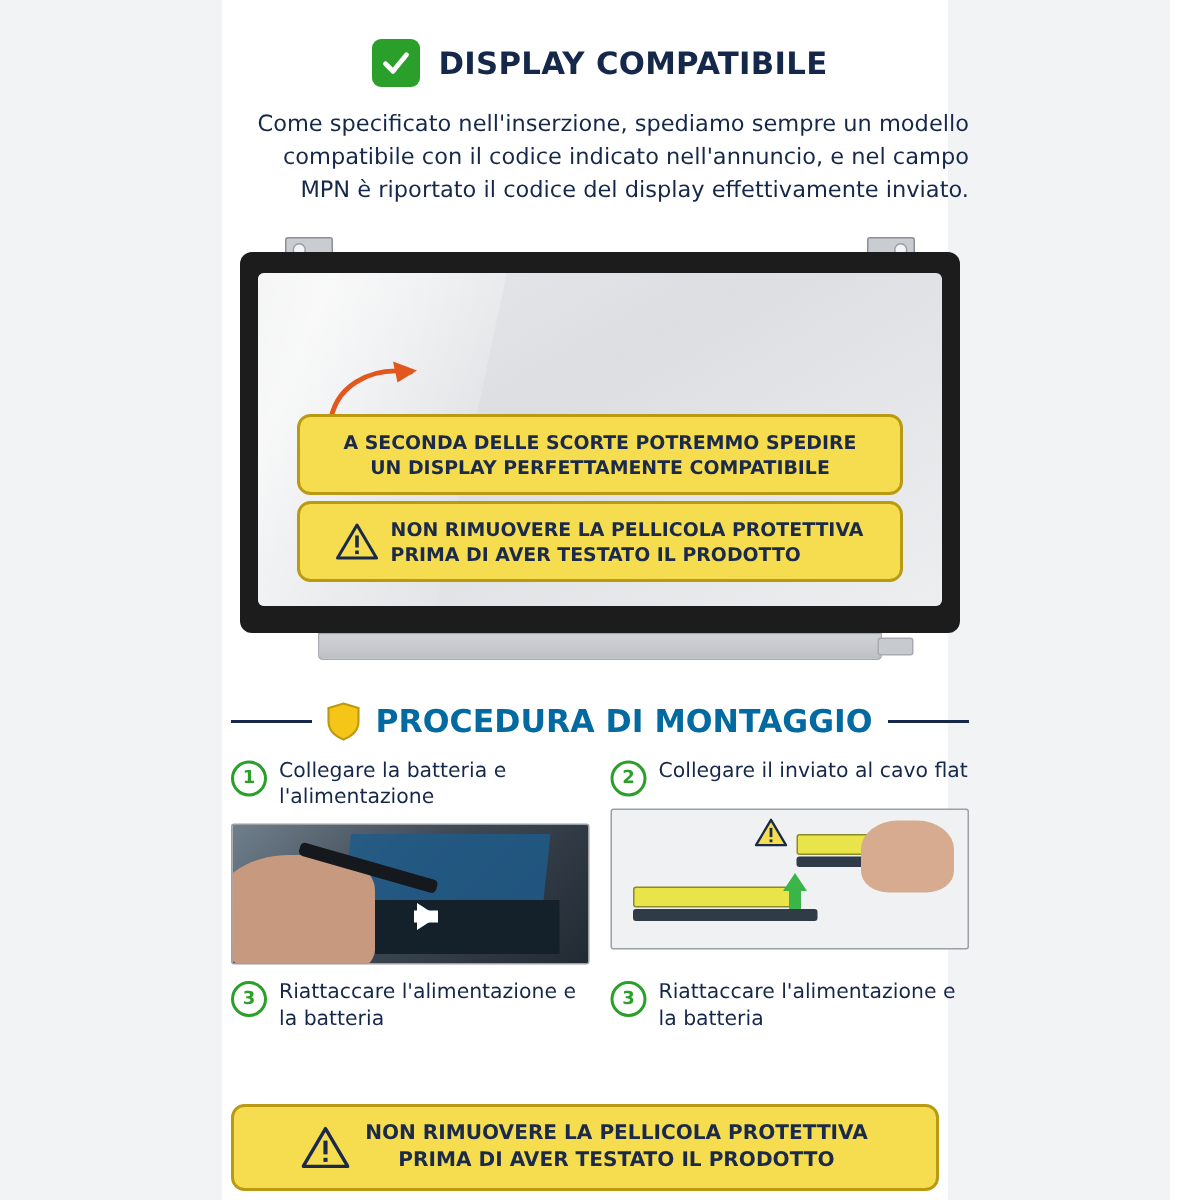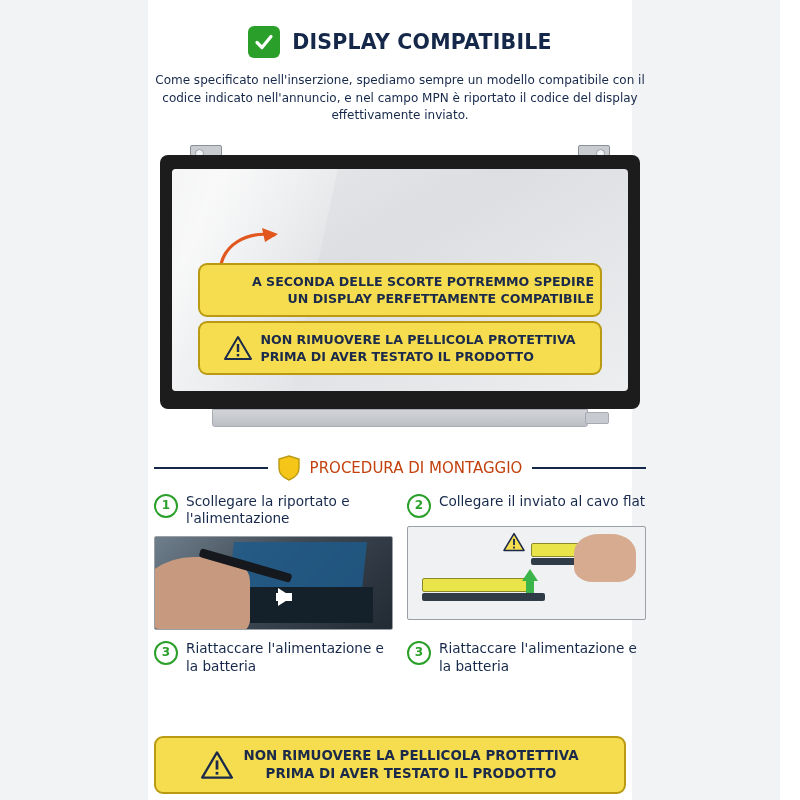--- a/index.html
+++ b/index.html
@@ -61,22 +61,22 @@
   .header-title {
     font-size: 20.5px;
     font-weight: bold;
     letter-spacing: .2px;
     color: #16284a;
     white-space: nowrap;
   }
 
   .intro {
     margin: 14px 6px 0 6px;
-    text-align: center;
-    font-size: 12px;
+    text-align: right;
+    font-size: 15px;
     line-height: 1.46;
     color: #16284a;
   }
 
   
   .screen-wrap {
     position: relative;
     margin: 16px 6px 0 6px;
     height: 300px;
   }
@@ -161,21 +161,21 @@
     height: 48px;
   }
 
   .yellow-box {
     position: absolute;
     left: 44px;
     right: 44px;
     background: #f5dd4f;
     border: 2px solid #b99a12;
     border-radius: 9px;
-    text-align: right;
+    text-align: center;
     font-weight: bold;
     color: #1b2a4a;
     font-size: 12.6px;
     line-height: 1.38;
     padding: 8px 6px;
     box-sizing: border-box;
   }
   .yellow-box.one { top: 122px; }
   .yellow-box.two {
     top: 180px;
@@ -193,23 +193,23 @@
     align-items: center;
     gap: 10px;
     margin: 14px 6px 0 6px;
   }
   .rule {
     flex: 1;
     height: 2px;
     background: #16284a;
   }
   .section-title {
-    font-size: 15px;
-    font-weight: normal;
-    color: #c2410c;
+    font-size: 21px;
+    font-weight: bold;
+    color: #0369a1;
     white-space: nowrap;
   }
   .shield { flex: none; }
 
   
   .steps {
     display: flex;
     gap: 14px;
     margin: 12px 6px 0 6px;
   }
@@ -416,21 +416,21 @@
         <path d="M11 1 L21 4 V13 C21 19 16 23 11 25 C6 23 1 19 1 13 V4 Z" fill="#f5c518" stroke="#b99a12" stroke-width="1.4"></path>
       </svg>
       <div class="section-title">PROCEDURA DI MONTAGGIO</div>
       <div class="rule"></div>
     </div>
 
     <div class="steps">
       <div class="col">
         <div class="step-line">
           <span class="num">1</span>
-          <span>Scollegare la riportato e l'alimentazione</span>
+          <span>Collegare la batteria e l'alimentazione</span>
         </div>
         <div class="photo a">
           <div class="pcb"></div>
           <div class="pcb2"></div>
           <div class="hand"></div>
           <div class="tool"></div>
           <div class="white-arrow"></div>
         </div>
       </div>
 

